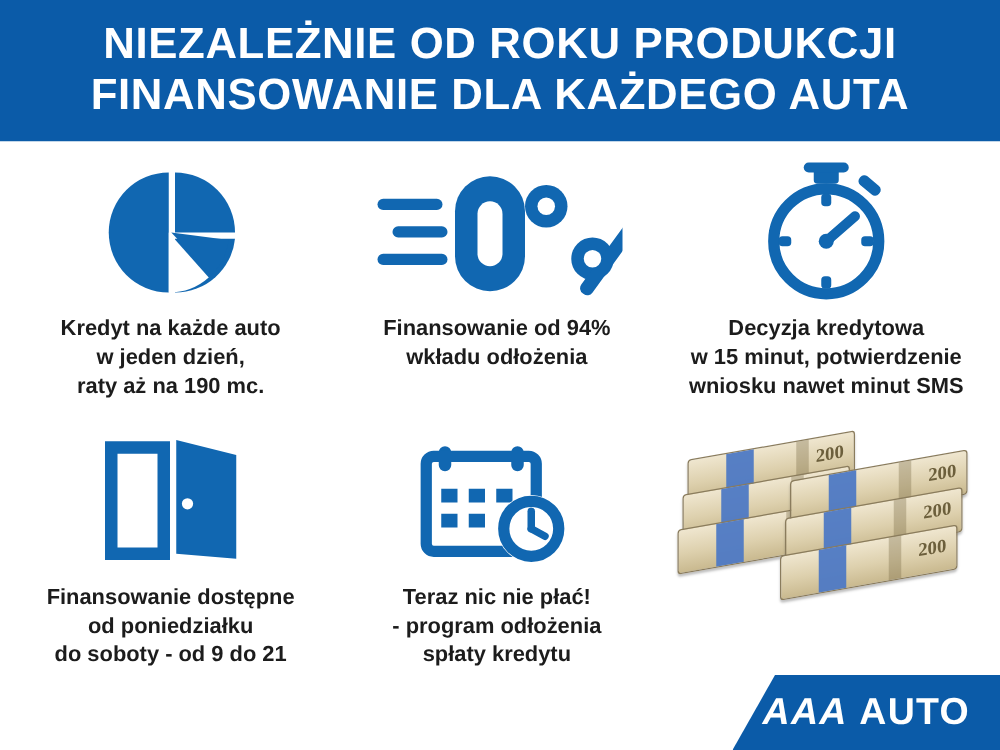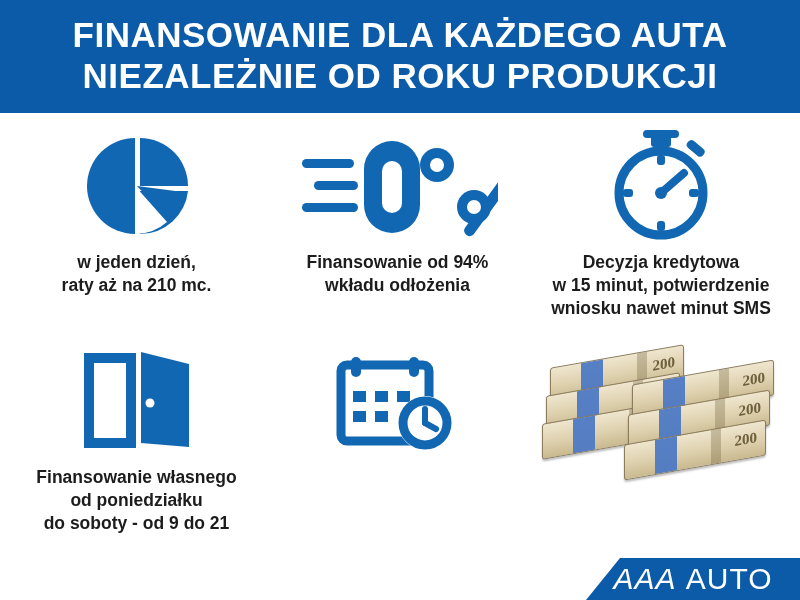--- a/index.html
+++ b/index.html
@@ -71,28 +71,28 @@
   .caption .l {
     display: block;
     white-space: nowrap;
   }
   
   .brand {
     position: absolute;
     right: 0;
     bottom: 0;
     width: 214px;
-    height: 42px;
+    height: 60px;
     background: #0b5ba8;
     color: #ffffff;
     display: flex;
     align-items: center;
     justify-content: center;
     font-size: 30px;
-    font-weight: normal;
+    font-weight: bold;
     letter-spacing: 1px;
     clip-path: polygon(34px 0, 100% 0, 100% 100%, 0 100%);
   }
   .brand .aaa { font-style: italic; }
   
   .money {
     position: relative;
     width: 250px;
     height: 130px;
   }
@@ -135,39 +135,40 @@
     color: #6c5f3c;
     font-family: "Liberation Serif", serif;
   }
 </style>
 </head>
 <body>
 
 <div class="poster">
 
   <div class="header">
+    <div class="header-line">NIEZALEŻNIE OD ROKU PRODUKCJI</div>
     <div class="header-line">FINANSOWANIE DLA KAŻDEGO AUTA</div>
-    <div class="header-line">NIEZALEŻNIE OD ROKU PRODUKCJI</div>
   </div>
 
   <div class="features">
 
     <div class="feature">
       <div class="icon-wrap">
         <svg width="120" height="112" viewBox="0 0 120 112" aria-hidden="true">
           <path d="M58 8 A48 48 0 0 0 10 56 A48 48 0 0 0 58 104 L58 56 Z" fill="#1167b1"></path>
           <path d="M63 8 A48 48 0 0 1 111 56 L63 56 Z" fill="#1167b1"></path>
           <path d="M111 61 A48 48 0 0 1 63 104 L63 61 Z" fill="#1167b1"></path>
           <path d="M58 56 L58 104 A48 48 0 0 0 90 92 Z" fill="#ffffff"></path>
           <path d="M60 56 L92 90 A46 46 0 0 0 106 62 Z" fill="#1167b1"></path>
         </svg>
       </div>
       <div class="caption">
+        <span class="l">Kredyt na każde auto</span>
         <span class="l">w jeden dzień,</span>
-        <span class="l">raty aż na 210 mc.</span>
+        <span class="l">raty aż na 190 mc.</span>
       </div>
     </div>
 
     <div class="feature">
       <div class="icon-wrap">
         <svg width="200" height="110" viewBox="0 0 200 110" aria-hidden="true">
           <g fill="#1167b1">
             <rect x="4" y="28" width="52" height="9" rx="4.5"></rect>
             <rect x="16" y="50" width="44" height="9" rx="4.5"></rect>
             <rect x="4" y="72" width="56" height="9" rx="4.5"></rect>
@@ -225,21 +226,21 @@
       <div class="icon-wrap">
         <svg width="120" height="105" viewBox="0 0 120 105" aria-hidden="true">
           <g fill="none" stroke="#1167b1" stroke-width="10">
             <rect x="12" y="10" width="42" height="85"></rect>
           </g>
           <path d="M64 4 L112 16 L112 99 L64 95 Z" fill="#1167b1"></path>
           <circle cx="73" cy="55" r="4.5" fill="#ffffff"></circle>
         </svg>
       </div>
       <div class="caption">
-        <span class="l">Finansowanie własnego</span>
+        <span class="l">Finansowanie dostępne</span>
         <span class="l">od poniedziałku</span>
         <span class="l">do soboty - od 9 do 21</span>
       </div>
     </div>
 
     <div class="feature">
       <div class="icon-wrap">
         <svg width="130" height="112" viewBox="0 0 130 112" aria-hidden="true">
           <g fill="#1167b1">
             <rect x="18" y="12" width="10" height="20" rx="5"></rect>
@@ -256,20 +257,25 @@
             <rect x="42" y="66" width="13" height="11"></rect>
           </g>
           <circle cx="92" cy="78" r="27" fill="#ffffff"></circle>
           <circle cx="92" cy="78" r="22" fill="none" stroke="#1167b1" stroke-width="9"></circle>
           <g stroke="#1167b1" stroke-width="6" stroke-linecap="round">
             <line x1="92" y1="78" x2="92" y2="64"></line>
             <line x1="92" y1="78" x2="103" y2="84"></line>
           </g>
         </svg>
       </div>
+      <div class="caption">
+        <span class="l">Teraz nic nie płać!</span>
+        <span class="l">- program odłożenia</span>
+        <span class="l">spłaty kredytu</span>
+      </div>
     </div>
 
     <div class="feature">
       <div class="money">
         <div class="bundle" style="left:14px; top:14px;">
           <span class="bnum">200</span>
         </div>
         <div class="bundle" style="left:10px; top:42px;">
           <span class="bnum">200</span>
         </div>

